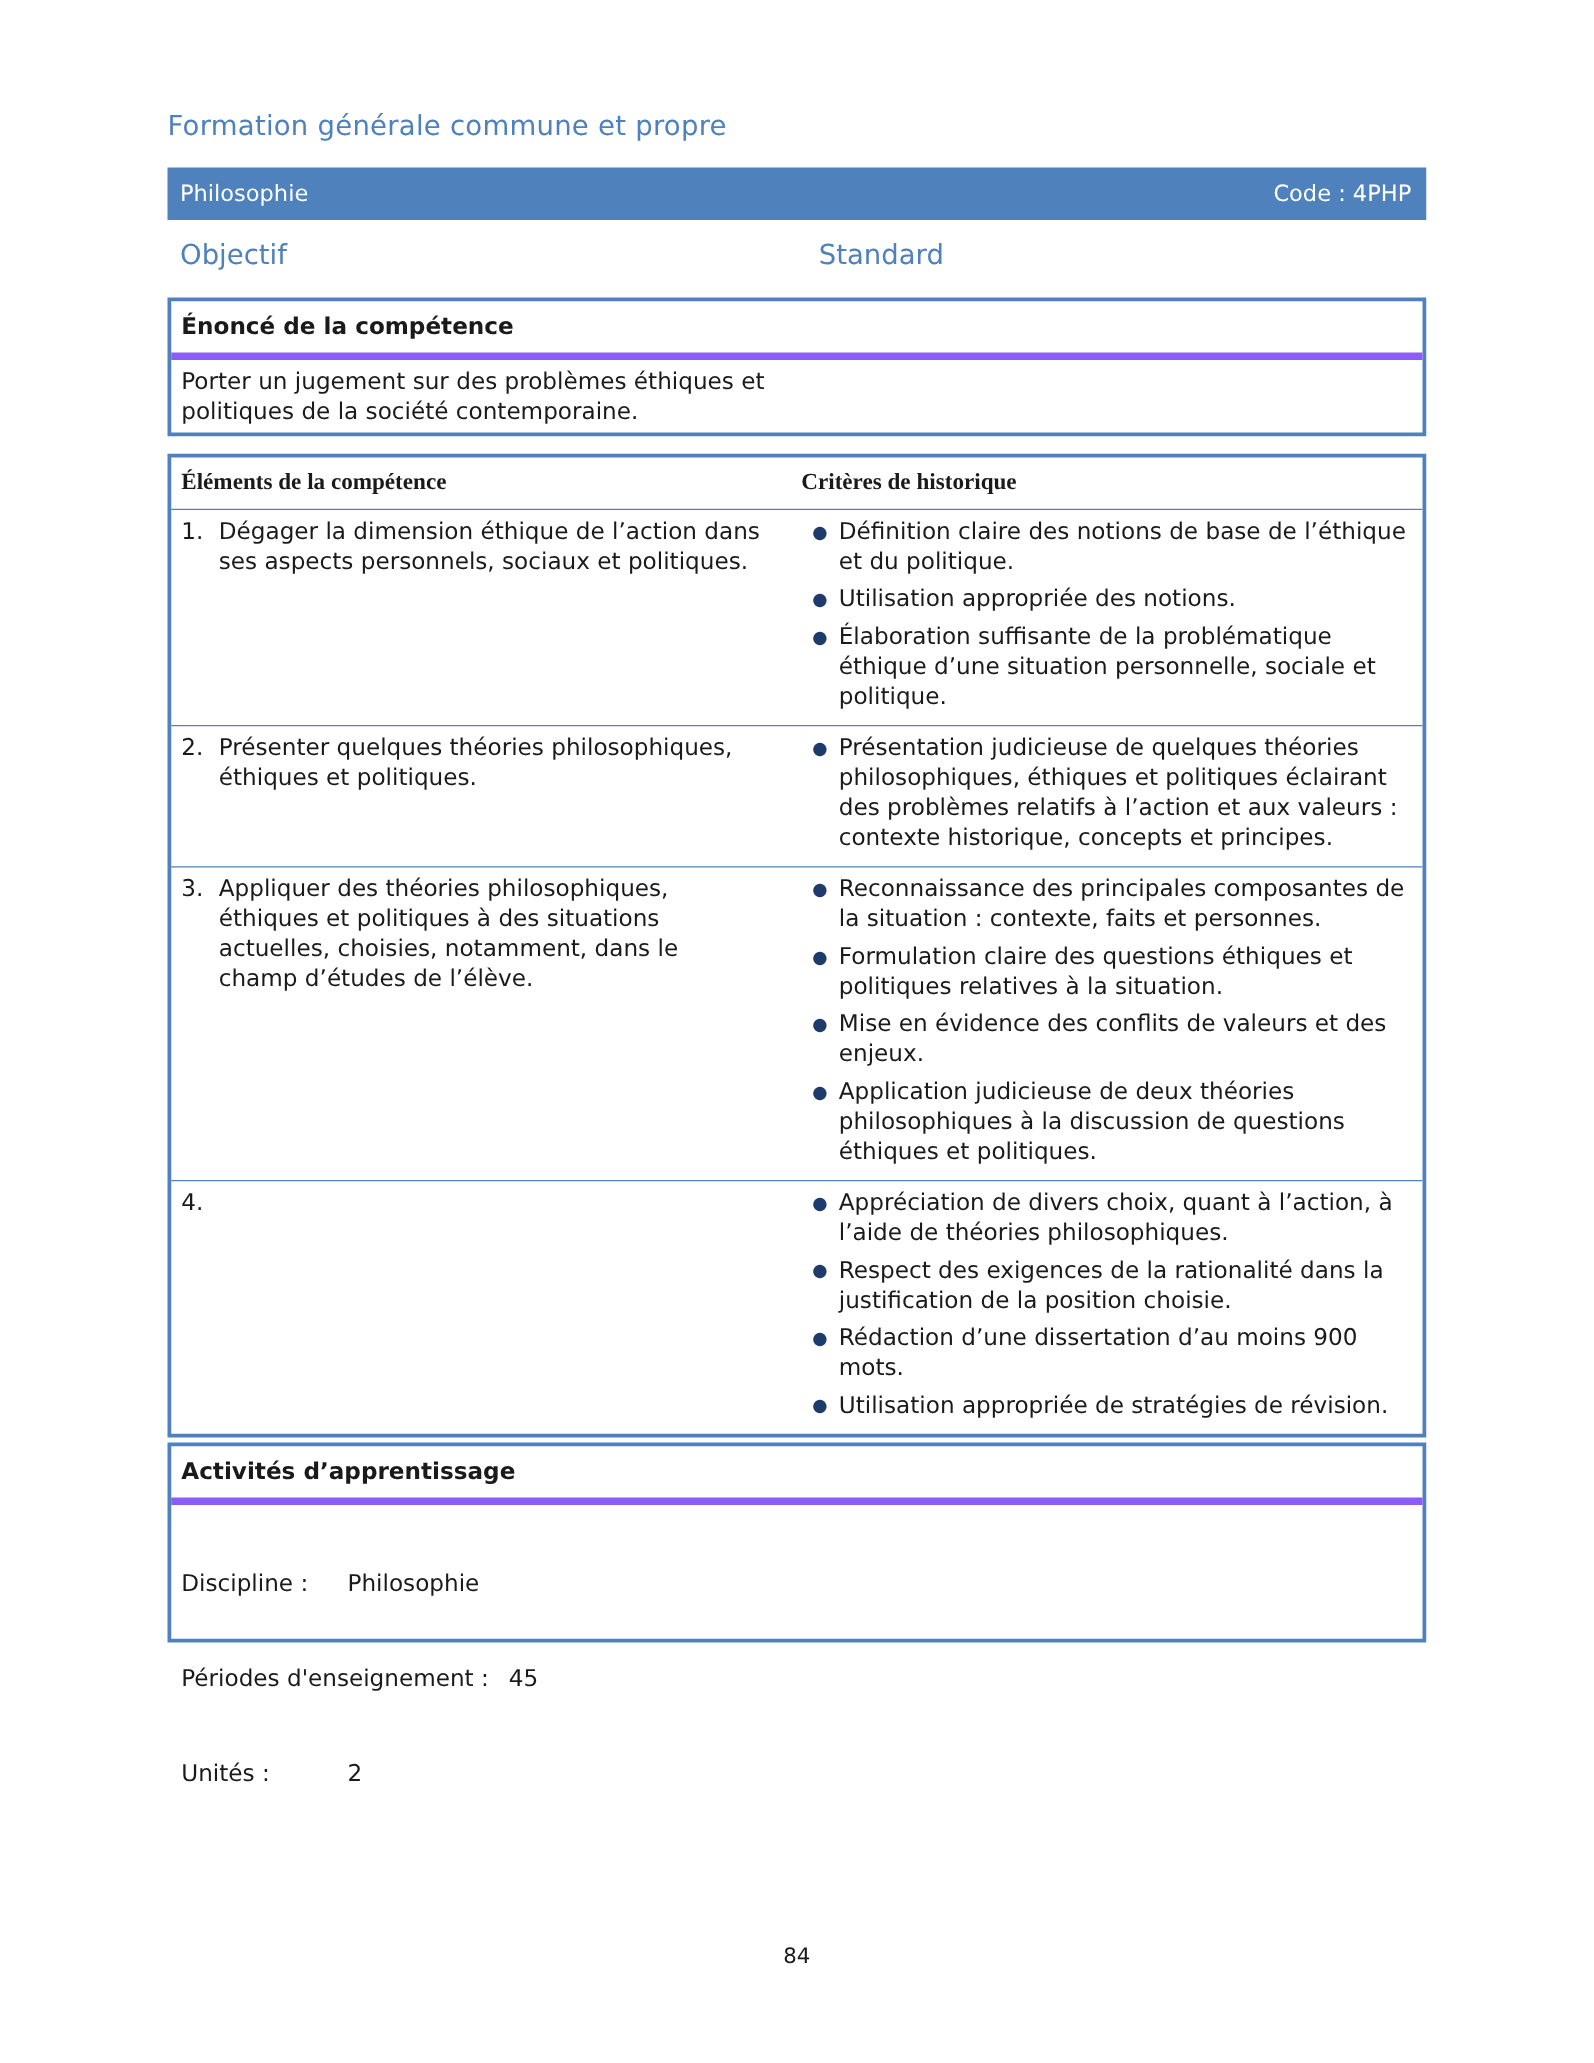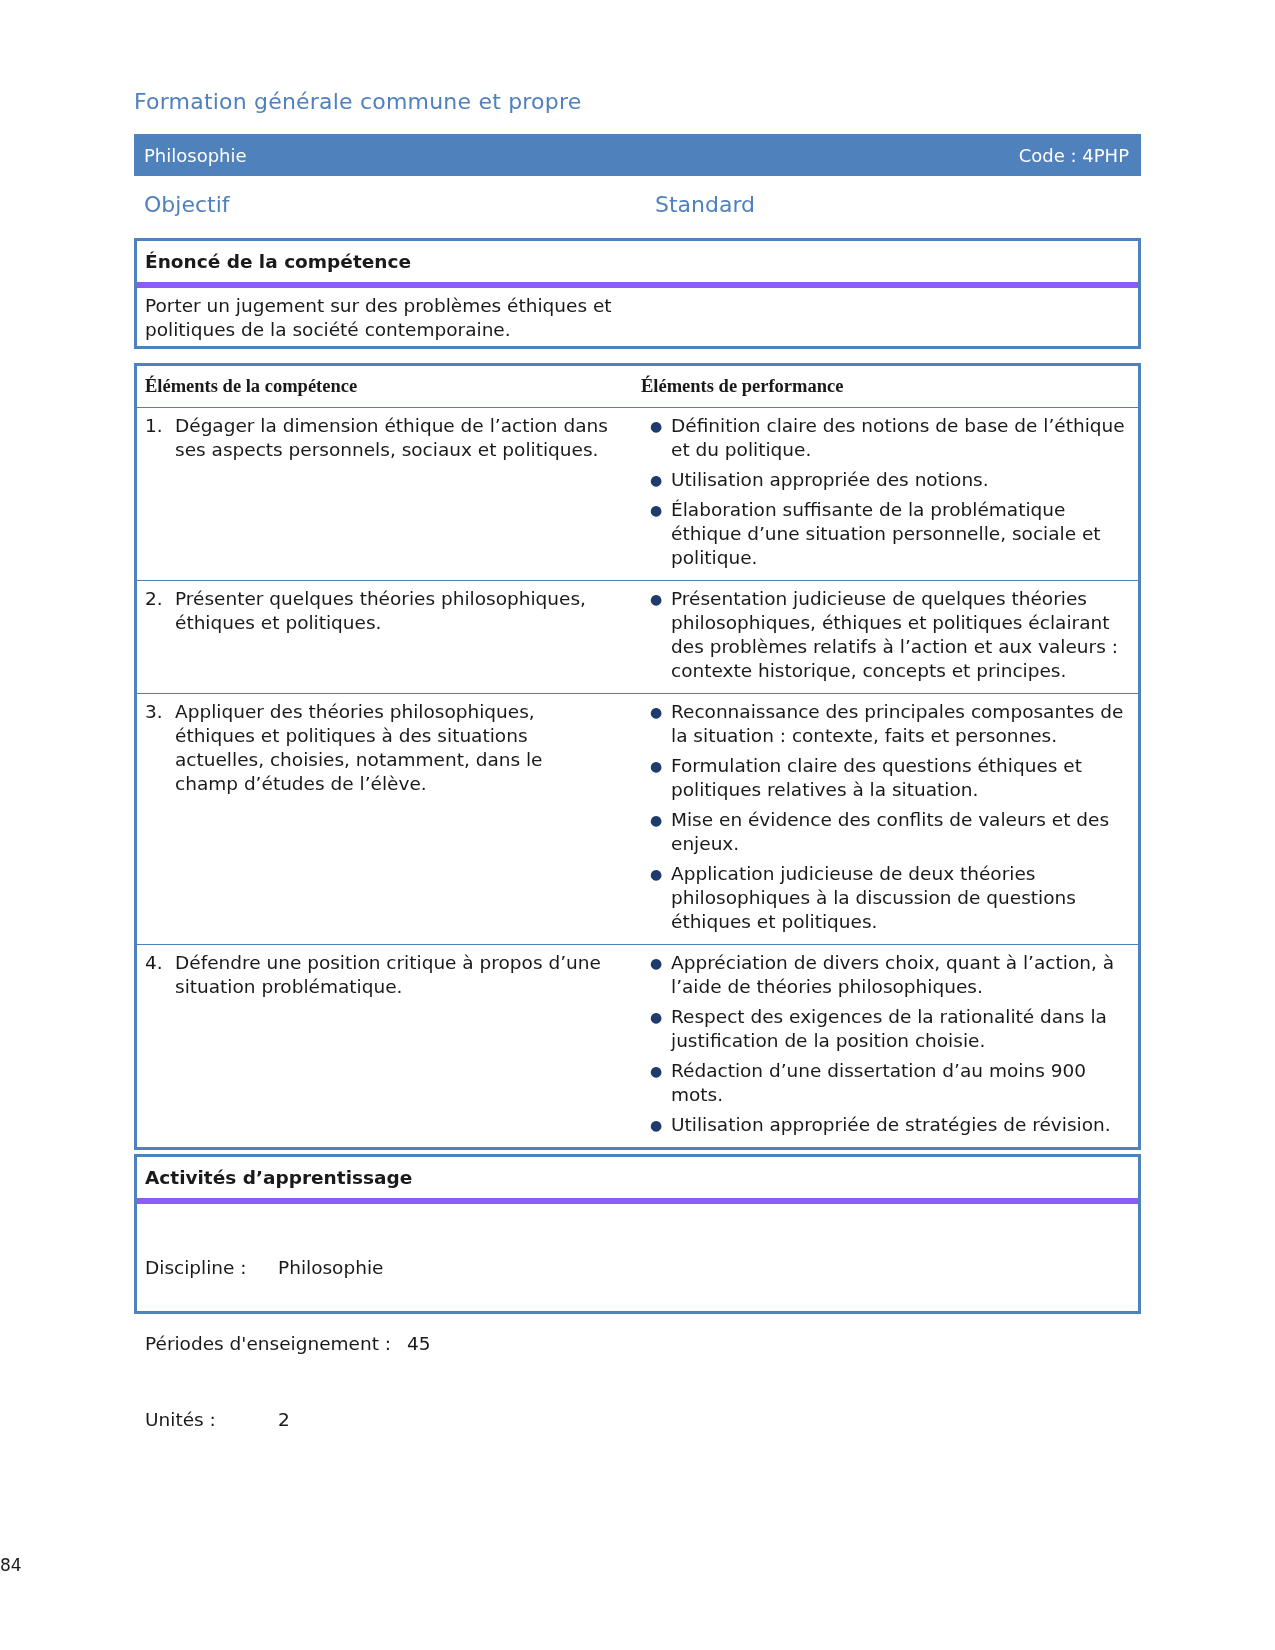--- a/index.html
+++ b/index.html
@@ -13,21 +13,21 @@
   .grid{display:flex;font-family:Liberation Serif, serif;}
   .grid .c1{width:500px;padding:8px 8px;box-sizing:border-box;}
   .grid .c2{flex:1;padding:8px 10px 8px 4px;box-sizing:border-box;}
   .row{display:flex;border-top:1px solid #4f81bd;}
   .row .c1{width:500px;padding:6px 8px;box-sizing:border-box;line-height:24px;display:flex;}
   .row .c1 .num{width:30px;flex-shrink:0;}
   .row .c2{flex:1;padding:6px 10px 4px 4px;box-sizing:border-box;line-height:24px;}
   .crit{display:flex;margin-bottom:6px;}
   .crit .bul{width:30px;flex-shrink:0;text-align:center;color:#1f3b6b;font-size:14px;}
   .act-line{display:flex;line-height:28px;margin-top:48px;}
-  .page-num{position:absolute;top:1555px;left:0;width:1275px;text-align:left;font-size:17px;}
+  .page-num{position:absolute;top:1555px;left:0;width:1275px;text-align:center;font-size:17px;}
 </style>
 </head>
 <body>
 
 <div class="section-title">Formation générale commune et propre</div>
 
 <div class="course-bar">
   <span>Philosophie</span>
   <span>Code : 4PHP</span>
 </div>
@@ -39,21 +39,21 @@
   <div class="hdr">Énoncé de la compétence</div>
   <div class="body">
     <div>Porter un jugement sur des problèmes éthiques et</div>
     <div>politiques de la société contemporaine.</div>
   </div>
 </div>
 
 <div class="box" style="top:363px">
   <div class="grid">
     <div class="c1" style="font-weight:bold;padding:10px 8px">Éléments de la compétence</div>
-    <div class="c2" style="font-weight:bold;padding:10px 8px 10px 4px">Éléments de performance</div>
+    <div class="c2" style="font-weight:bold;padding:10px 8px 10px 4px">Critères de historique</div>
   </div>
   <div id="rows">
       <div class="row">
         <div class="c1">
           <span class="num">1.</span>
           <span style="padding-right:20px">Dégager la dimension éthique de l’action dans ses aspects personnels, sociaux et politiques.</span>
         </div>
         <div class="c2">
           <div class="crit">
             <span class="bul">●</span>
@@ -101,21 +101,20 @@
           </div>
           <div class="crit">
             <span class="bul">●</span>
             <span>Application judicieuse de deux théories philosophiques à la discussion de questions éthiques et politiques.</span>
           </div>
         </div>
       </div>
       <div class="row">
         <div class="c1">
           <span class="num">4.</span>
-          <span style="padding-right:20px">Défendre une position critique à propos d’une situation problématique.</span>
         </div>
         <div class="c2">
           <div class="crit">
             <span class="bul">●</span>
             <span>Appréciation de divers choix, quant à l’action, à l’aide de théories philosophiques.</span>
           </div>
           <div class="crit">
             <span class="bul">●</span>
             <span>Respect des exigences de la rationalité dans la justification de la position choisie.</span>
           </div>

